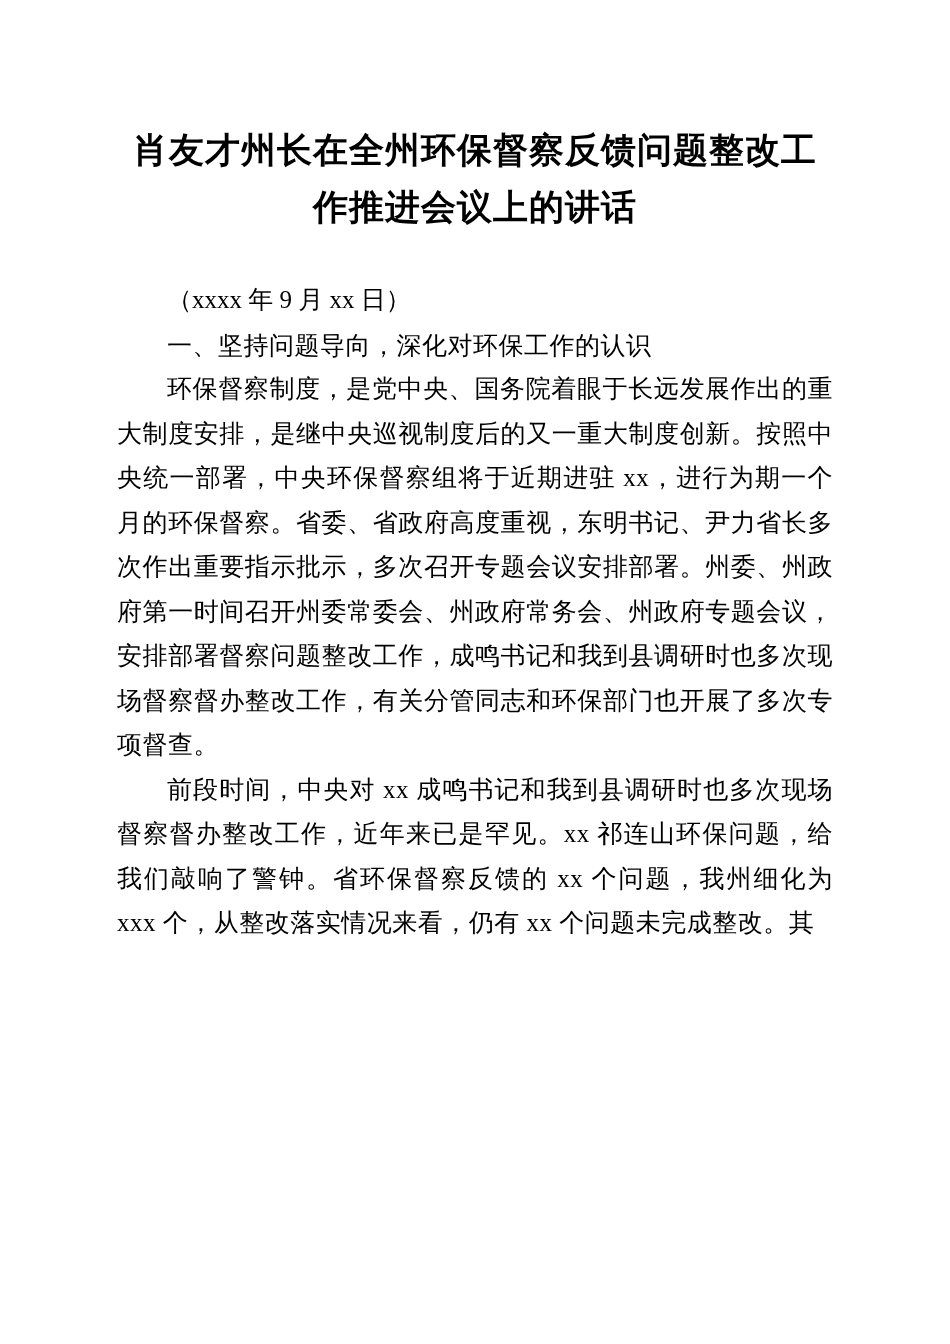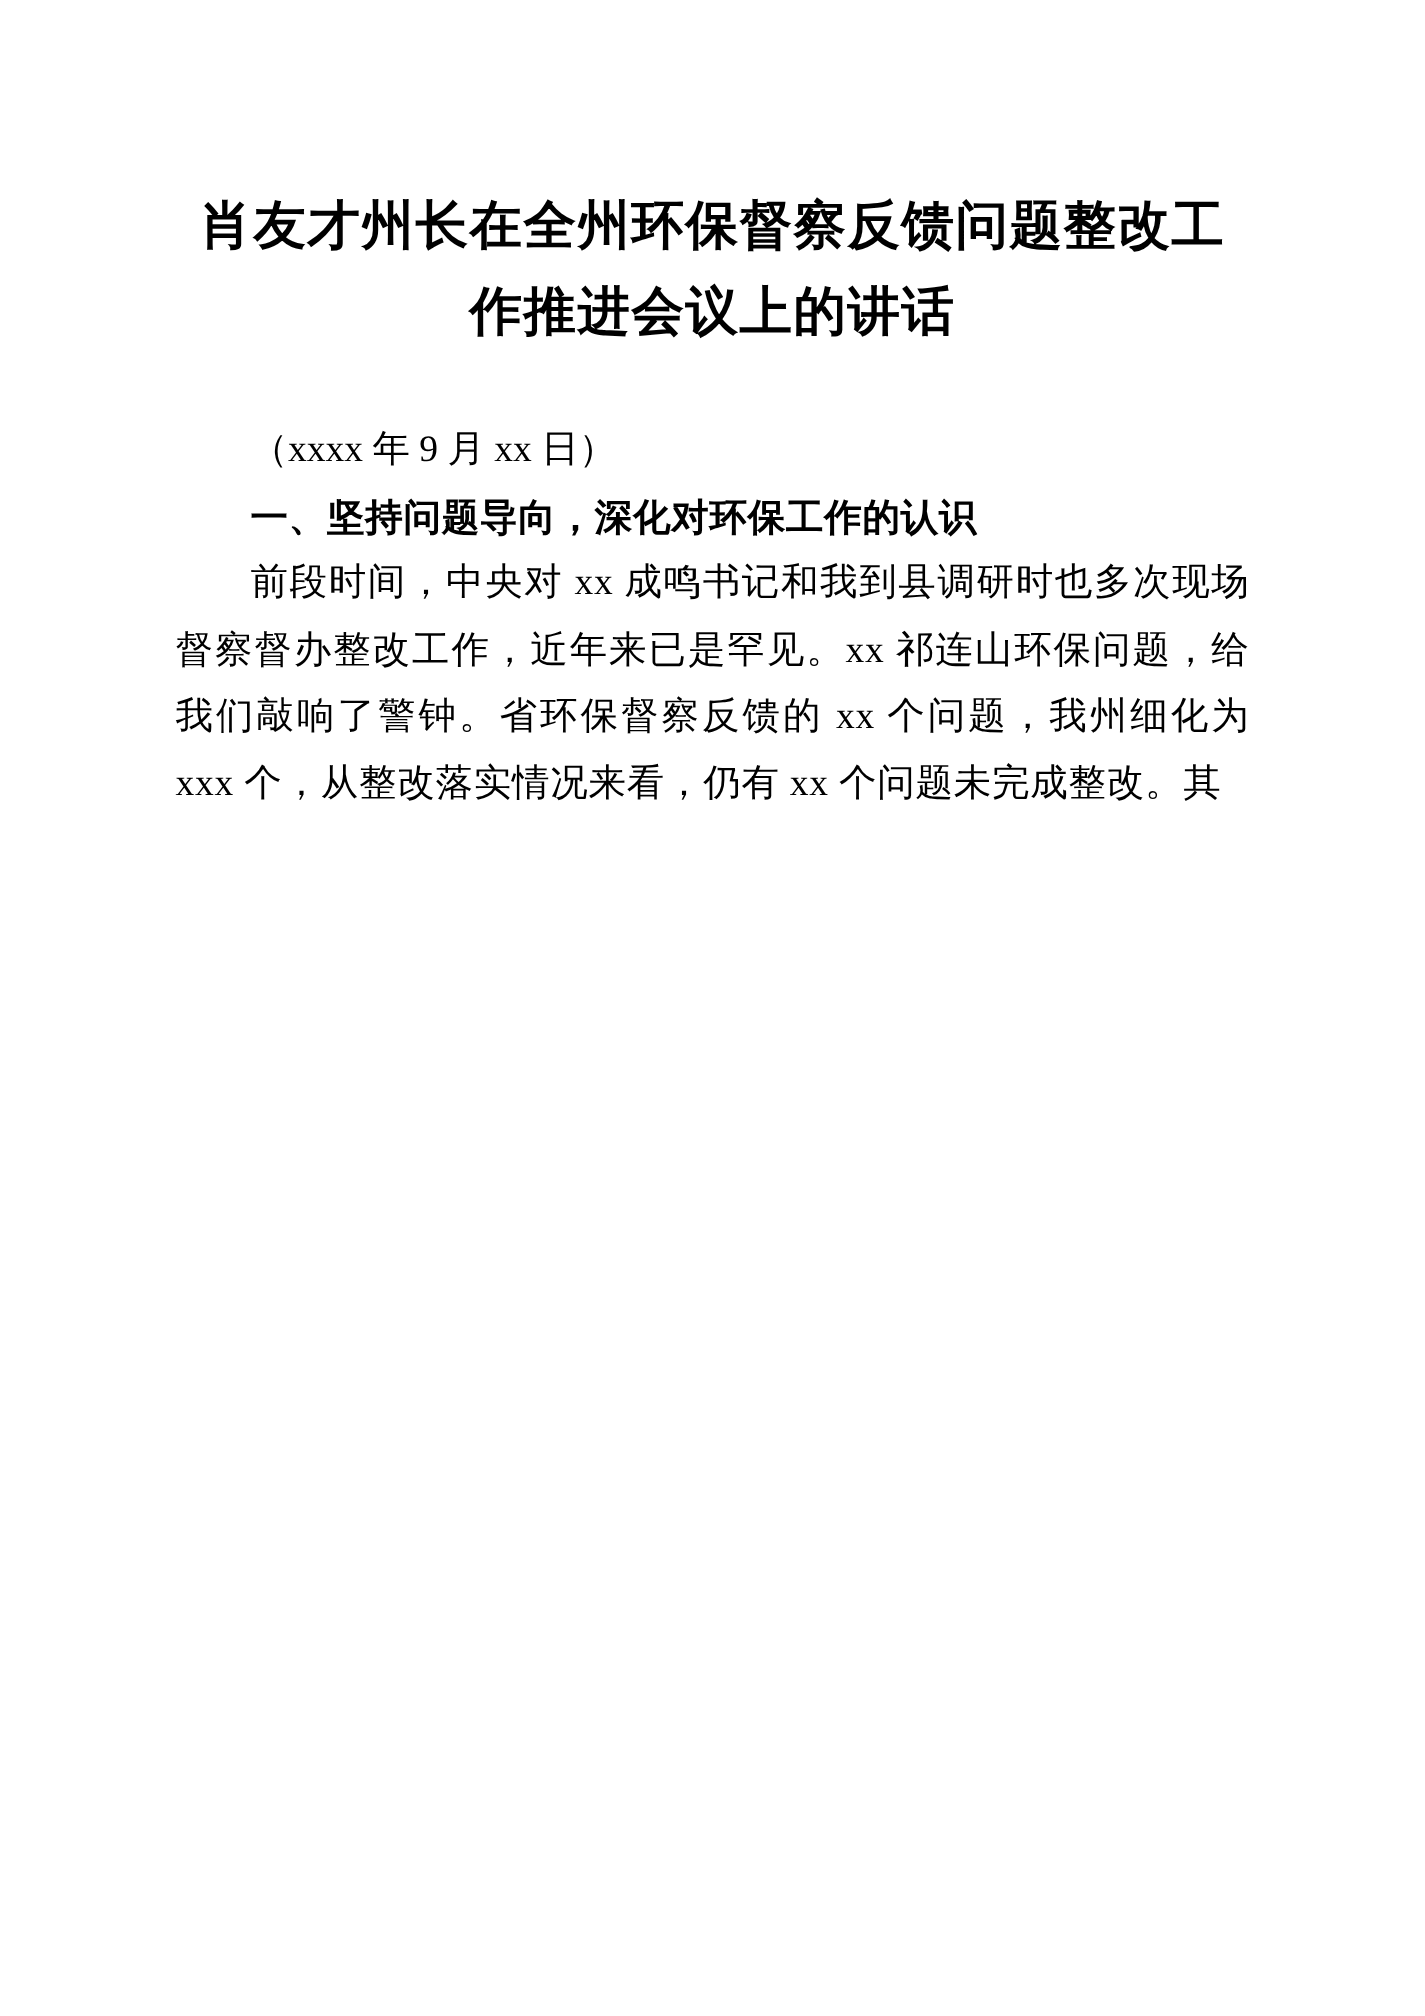--- a/index.html
+++ b/index.html
@@ -43,32 +43,33 @@
     line-height: 44.5px;
     text-align: justify;
     text-justify: inter-ideograph;
     text-indent: 2em;
     letter-spacing: 0.5px;
   }
   .section-heading {
     margin: 0;
     font-size: 25px;
     line-height: 44.5px;
-    font-weight: 700;
+    font-weight: 400;
     text-indent: 2em;
     letter-spacing: 0.5px;
     font-family: "Liberation Sans", "DejaVu Sans", sans-serif;
   }
 </style>
 </head>
 <body>
 
 <div class="page">
   <h1 class="doc-title">肖友才州长在全州环保督察反馈问题整改工作推进会议上的讲话</h1>
 
   <p class="date-line">（xxxx 年 9 月 xx 日）</p>
 
 
   <h2 class="section-heading">一、坚持问题导向，深化对环保工作的认识</h2>
 
+  <p class="body-para">环保督察制度，是党中央、国务院着眼于长远发展作出的重大制度安排，是继中央巡视制度后的又一重大制度创新。按照中央统一部署，中央环保督察组将于近期进驻 xx，进行为期一个月的环保督察。省委、省政府高度重视，东明书记、尹力省长多次作出重要指示批示，多次召开专题会议安排部署。州委、州政府第一时间召开州委常委会、州政府常务会、州政府专题会议，安排部署督察问题整改工作，成鸣书记和我到县调研时也多次现场督察督办整改工作，有关分管同志和环保部门也开展了多次专项督查。</p>
 
   <p class="body-para">前段时间，中央对 xx 成鸣书记和我到县调研时也多次现场督察督办整改工作，近年来已是罕见。xx 祁连山环保问题，给我们敲响了警钟。省环保督察反馈的 xx 个问题，我州细化为 xxx 个，从整改落实情况来看，仍有 xx 个问题未完成整改。其</p>
 </div>
 
 </body></html>

